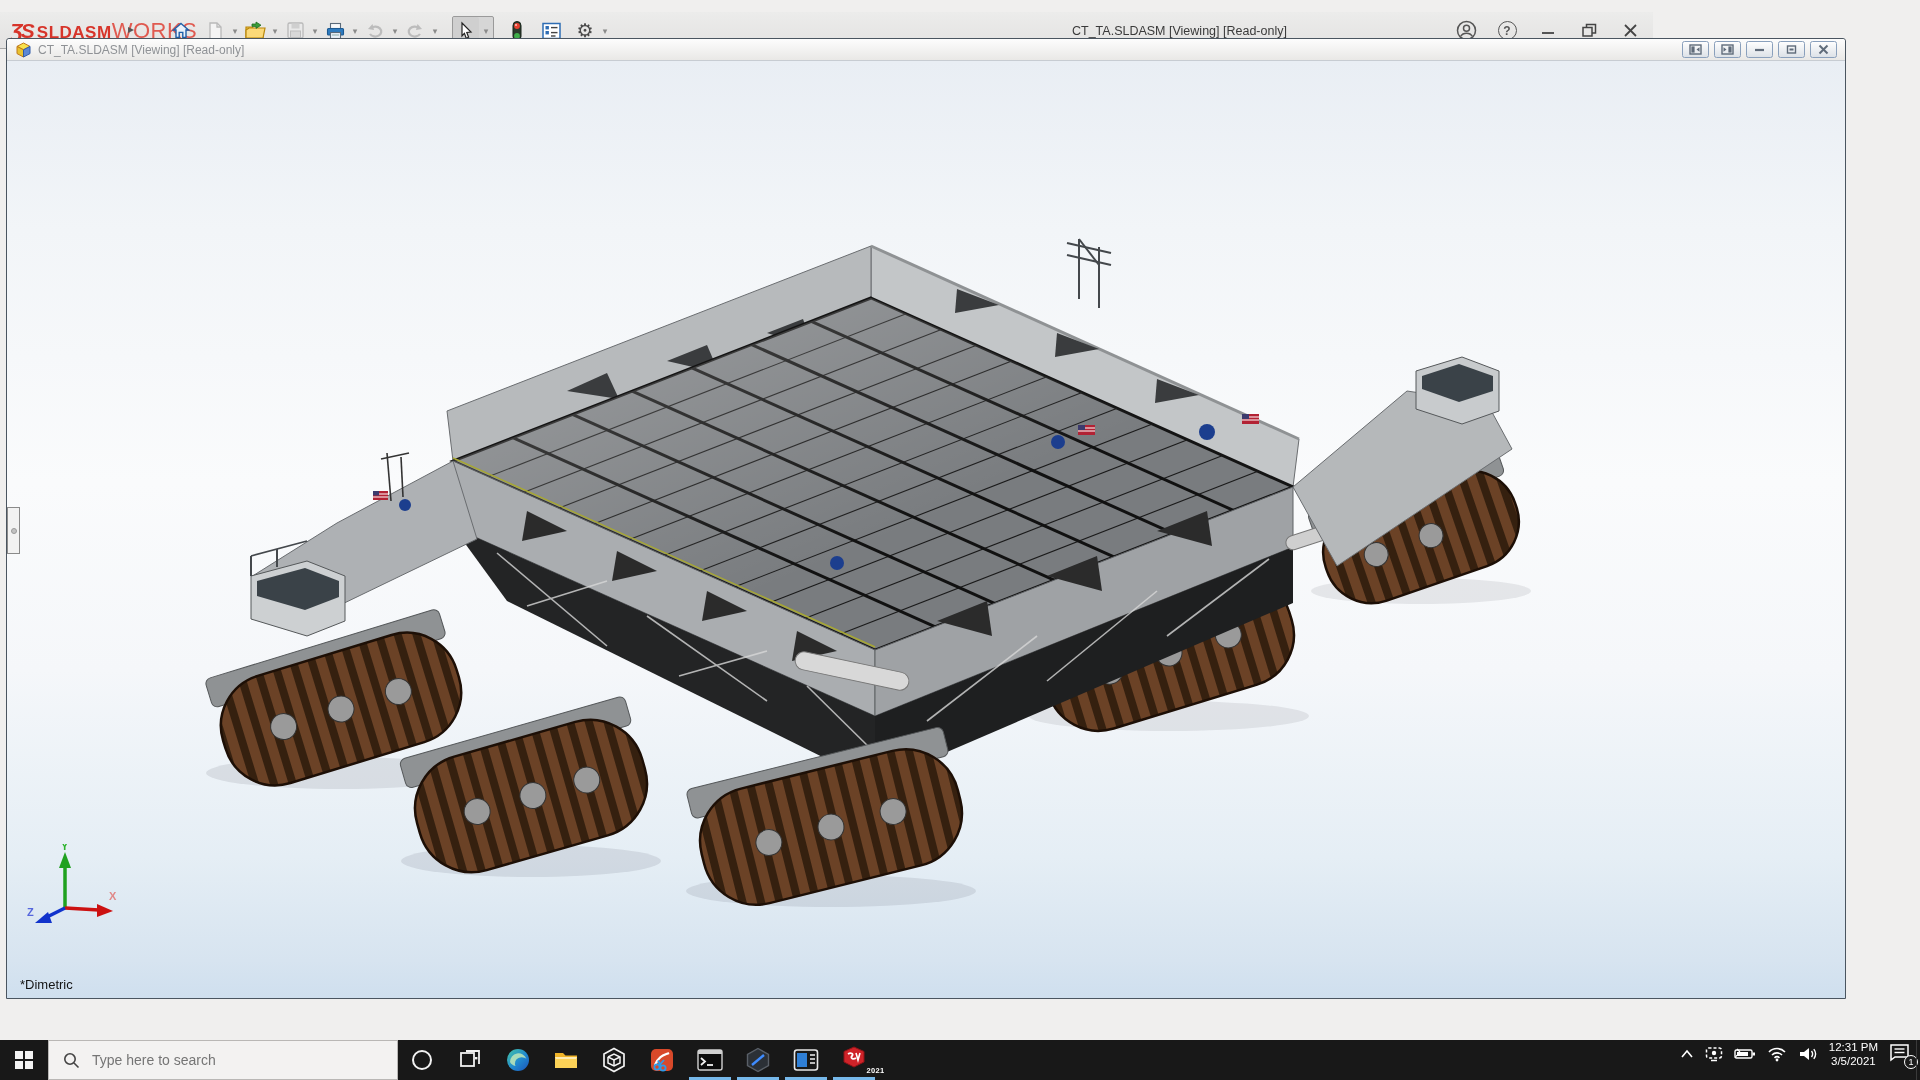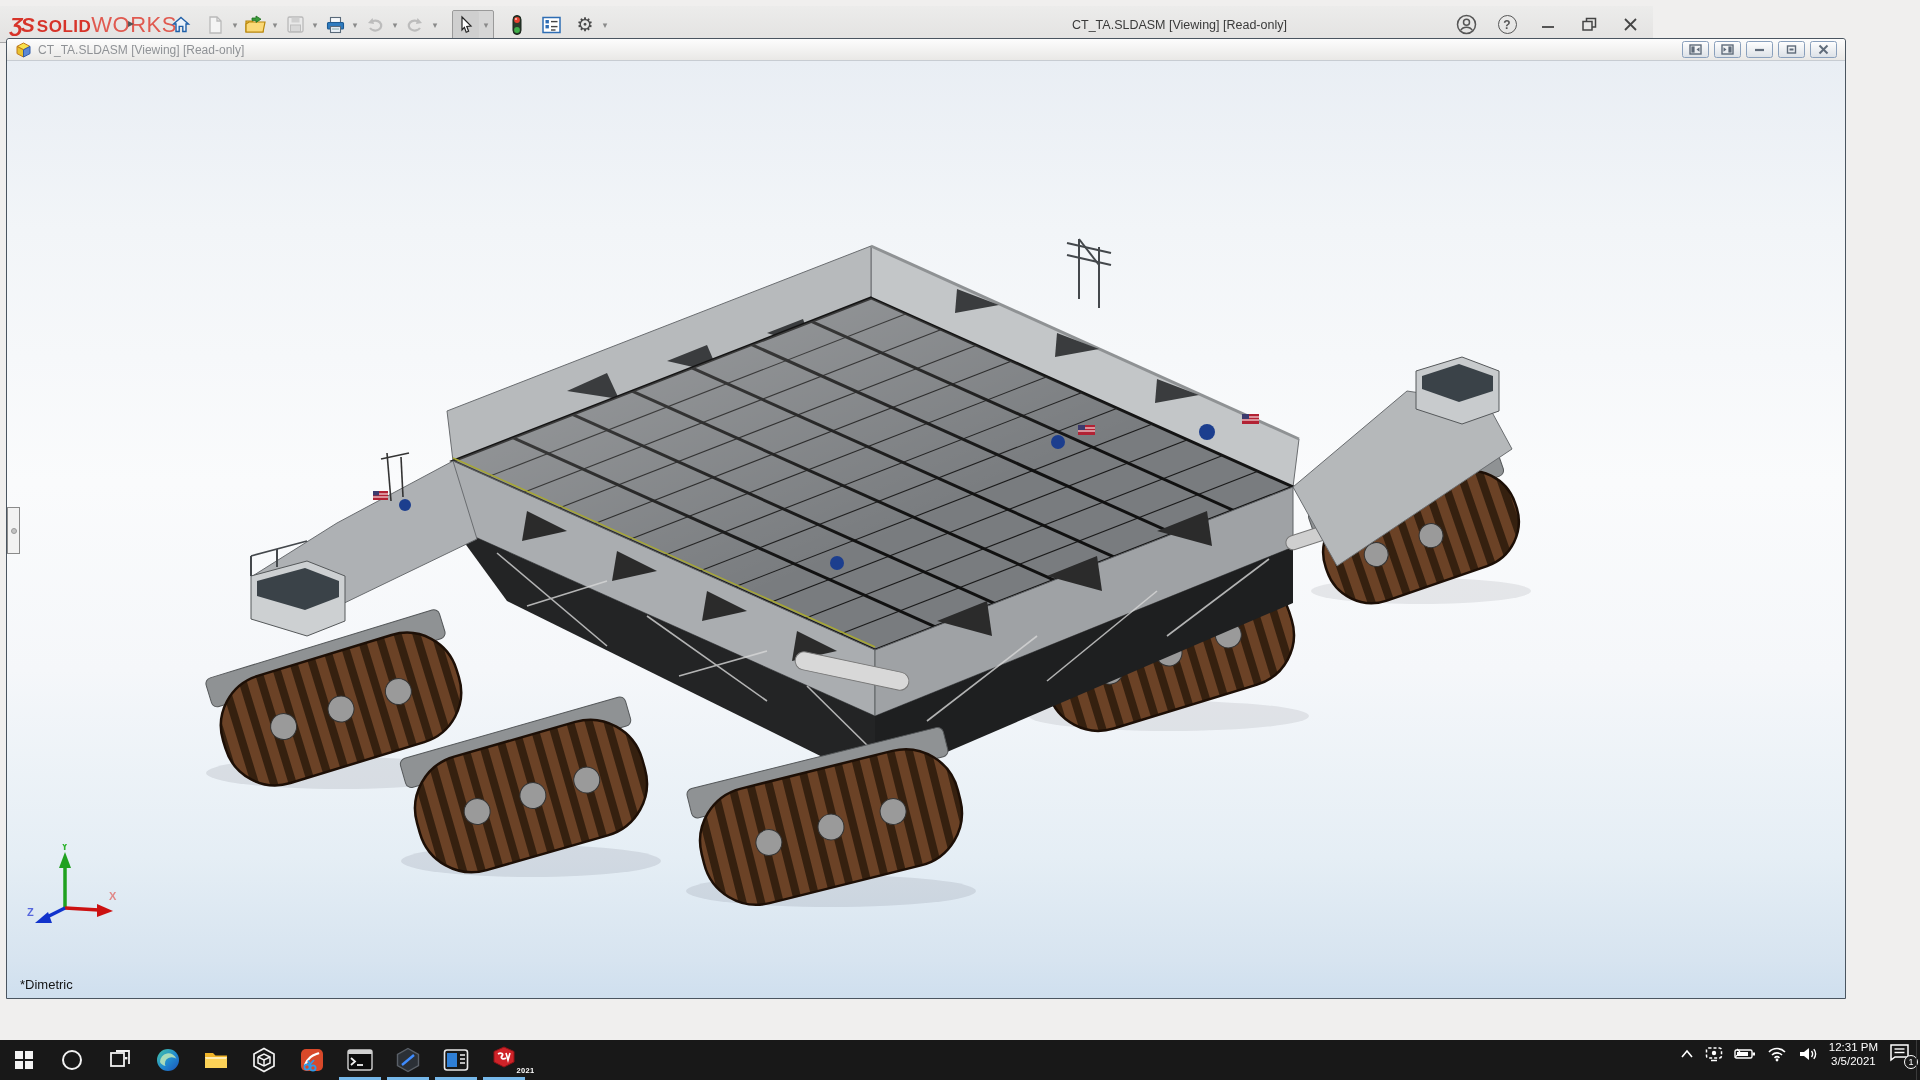--- a/index.html
+++ b/index.html
@@ -1,20 +1,20 @@
 <!DOCTYPE html>
 <html><head>
 <meta charset="utf-8">
 <style>
   html,body{margin:0;padding:0;background:#000;}
   *{box-sizing:border-box;font-family:"Liberation Sans",sans-serif;}
   .screen{position:relative;width:1920px;height:1080px;background:#f0efee;overflow:hidden;}
 
   
-  .titlebar{position:absolute;left:0;top:6px;width:1653px;height:37px;background:linear-gradient(#ececeb,#e3e2e1);border-bottom:1px solid #a8a8a8;}
+  .titlebar{position:absolute;left:0;top:12px;width:1653px;height:37px;background:linear-gradient(#ececeb,#e3e2e1);border-bottom:1px solid #a8a8a8;}
   .brand{position:absolute;left:10px;top:0;height:37px;display:flex;align-items:center;gap:4px;}
   .brand-glyph{font-size:21px;font-weight:bold;font-style:italic;color:#d7342a;letter-spacing:-2px;}
   .brand-solid{font-size:17px;font-weight:bold;color:#d7342a;letter-spacing:.5px;}
   .brand-works{font-size:22px;font-weight:400;color:#e05a50;letter-spacing:.5px;}
   .expand-arrow{position:absolute;left:128px;top:10px;font-size:12px;color:#555;cursor:pointer;}
   .tb-main{position:absolute;left:168px;top:0;height:37px;display:flex;align-items:center;}
   .tb-btn{width:26px;height:28px;display:flex;align-items:center;justify-content:center;border-radius:2px;cursor:pointer;}
   .tb-caret{width:14px;height:28px;display:flex;align-items:center;justify-content:center;font-size:9px;color:#8a8a8a;cursor:pointer;}
   .tb-gap{width:8px;}
   .tb-btn.pressed{background:#cfcfcf;border:1px solid #9a9a9a;}
@@ -57,21 +57,21 @@
   .show-desktop{position:absolute;right:0;top:0;width:4px;height:40px;border-left:1px solid #3a3a3a;cursor:pointer;}
 </style>
 </head>
 <body>
 
 <div class="screen">
 
   <header class="titlebar">
     <div class="brand">
       <span class="brand-glyph">ƷS</span>
-      <span><span class="brand-solid">SOLID</span><span class="brand-works">WORKS</span></span>
+      <span><span class="brand-solid">SLDASM</span><span class="brand-works">WORKS</span></span>
     </div>
     <span class="expand-arrow">▸</span>
 
     <div class="tb-main">
       <div class="tb-btn">
         <svg width="20" height="20" viewBox="0 0 20 20">
             <path d="M10 2.5 L17.5 9 H15 V16.5 H11.8 V11.4 H8.2 V16.5 H5 V9 H2.5 Z" fill="#eaf2fb" stroke="#1f5fa8" stroke-width="1.4"></path>
           </svg>
       </div>
       <div class="tb-gap"></div>
@@ -441,20 +441,27 @@
 
   <footer class="taskbar">
     <div class="start-btn">
       <div class="win-logo">
           <div></div>
           <div></div>
           <div></div>
           <div></div>
         </div>
     </div>
+    <div class="search-box">
+      <svg width="17" height="17" viewBox="0 0 17 17">
+          <circle cx="7" cy="7" r="5.2" fill="none" stroke="#444" stroke-width="1.6"></circle>
+          <line x1="11" y1="11" x2="15.5" y2="15.5" stroke="#444" stroke-width="1.6"></line>
+        </svg>
+      <input type="text" placeholder="Type here to search" style="">
+    </div>
     <div class="tb-apps">
       <div class="task-icon">
         <svg width="24" height="24" viewBox="0 0 24 24">
             <circle cx="12" cy="12" r="9" fill="none" stroke="#f2f2f2" stroke-width="2"></circle>
           </svg>
       </div>
       <div class="task-icon">
         <svg width="24" height="24" viewBox="0 0 24 24">
             <rect x="3" y="5" width="13" height="13" fill="none" stroke="#f2f2f2" stroke-width="1.8"></rect>
             <path d="M8 3 h13 v13" fill="none" stroke="#f2f2f2" stroke-width="1.8"></path>

